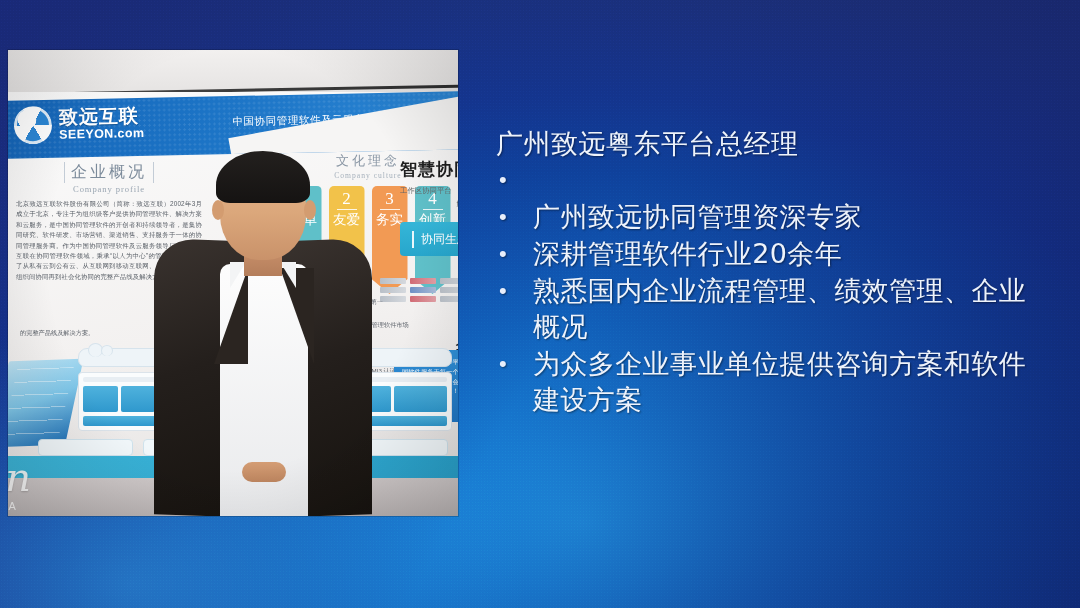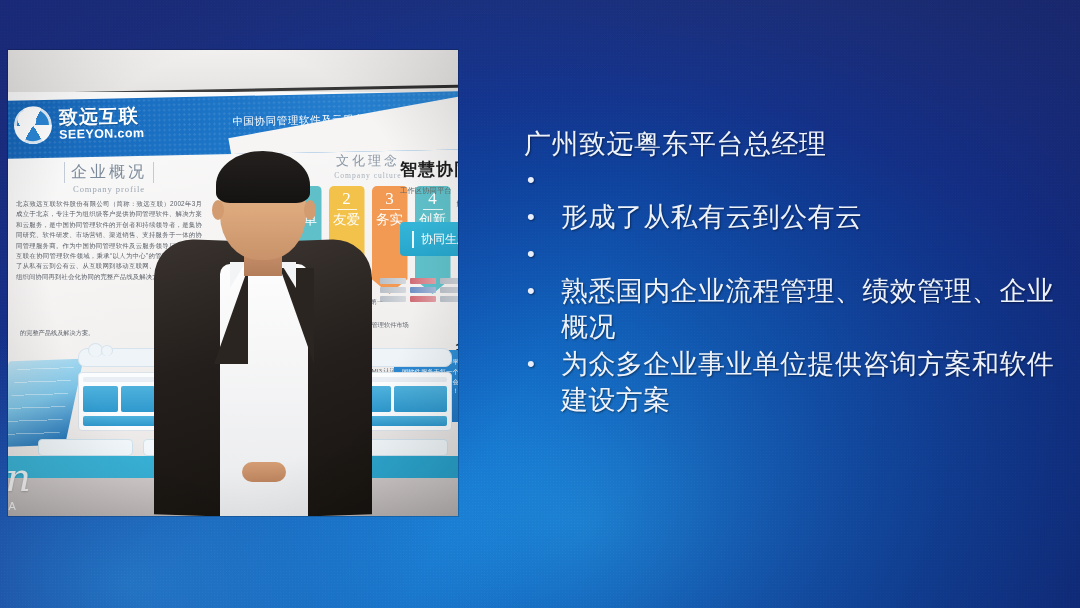--- a/index.html
+++ b/index.html
@@ -354,21 +354,21 @@
 
   
   .ph-vignette {
     position:absolute; inset:0; pointer-events:none;
     background: radial-gradient(ellipse at 50% 45%, rgba(0,0,0,0) 58%, rgba(0,0,0,.16) 100%);
   }
 
   
   .textcol {
     position: absolute;
-    left: 524px;
+    left: 496px;
     top: 128px;
     width: 540px;
     color: #eef3fb;
   }
   .slide-title {
     font-size: 27px;
     line-height: 1.18;
     letter-spacing: .5px;
     text-shadow: 1px 1px 2px rgba(0,0,0,.45);
     margin: 0 0 2px 0;
@@ -578,24 +578,25 @@
 
   <div class="textcol">
     <h1 class="slide-title">广州致远粤东平台总经理</h1>
 
     <ul class="bullets">
       <li class="bullet">
         <span class="bullet-dot">•</span>
       </li>
       <li class="bullet">
         <span class="bullet-dot">•</span>
-        <span class="bullet-text">形成了从私有云到公有云</span>
+        <span class="bullet-text">广州致远协同管理资深专家</span>
       </li>
       <li class="bullet">
         <span class="bullet-dot">•</span>
+        <span class="bullet-text">深耕管理软件行业20余年</span>
       </li>
       <li class="bullet">
         <span class="bullet-dot">•</span>
         <span class="bullet-text">熟悉国内企业流程管理、绩效管理、企业概况</span>
       </li>
       <li class="bullet">
         <span class="bullet-dot">•</span>
         <span class="bullet-text">为众多企业事业单位提供咨询方案和软件建设方案</span>
       </li>
     </ul>

